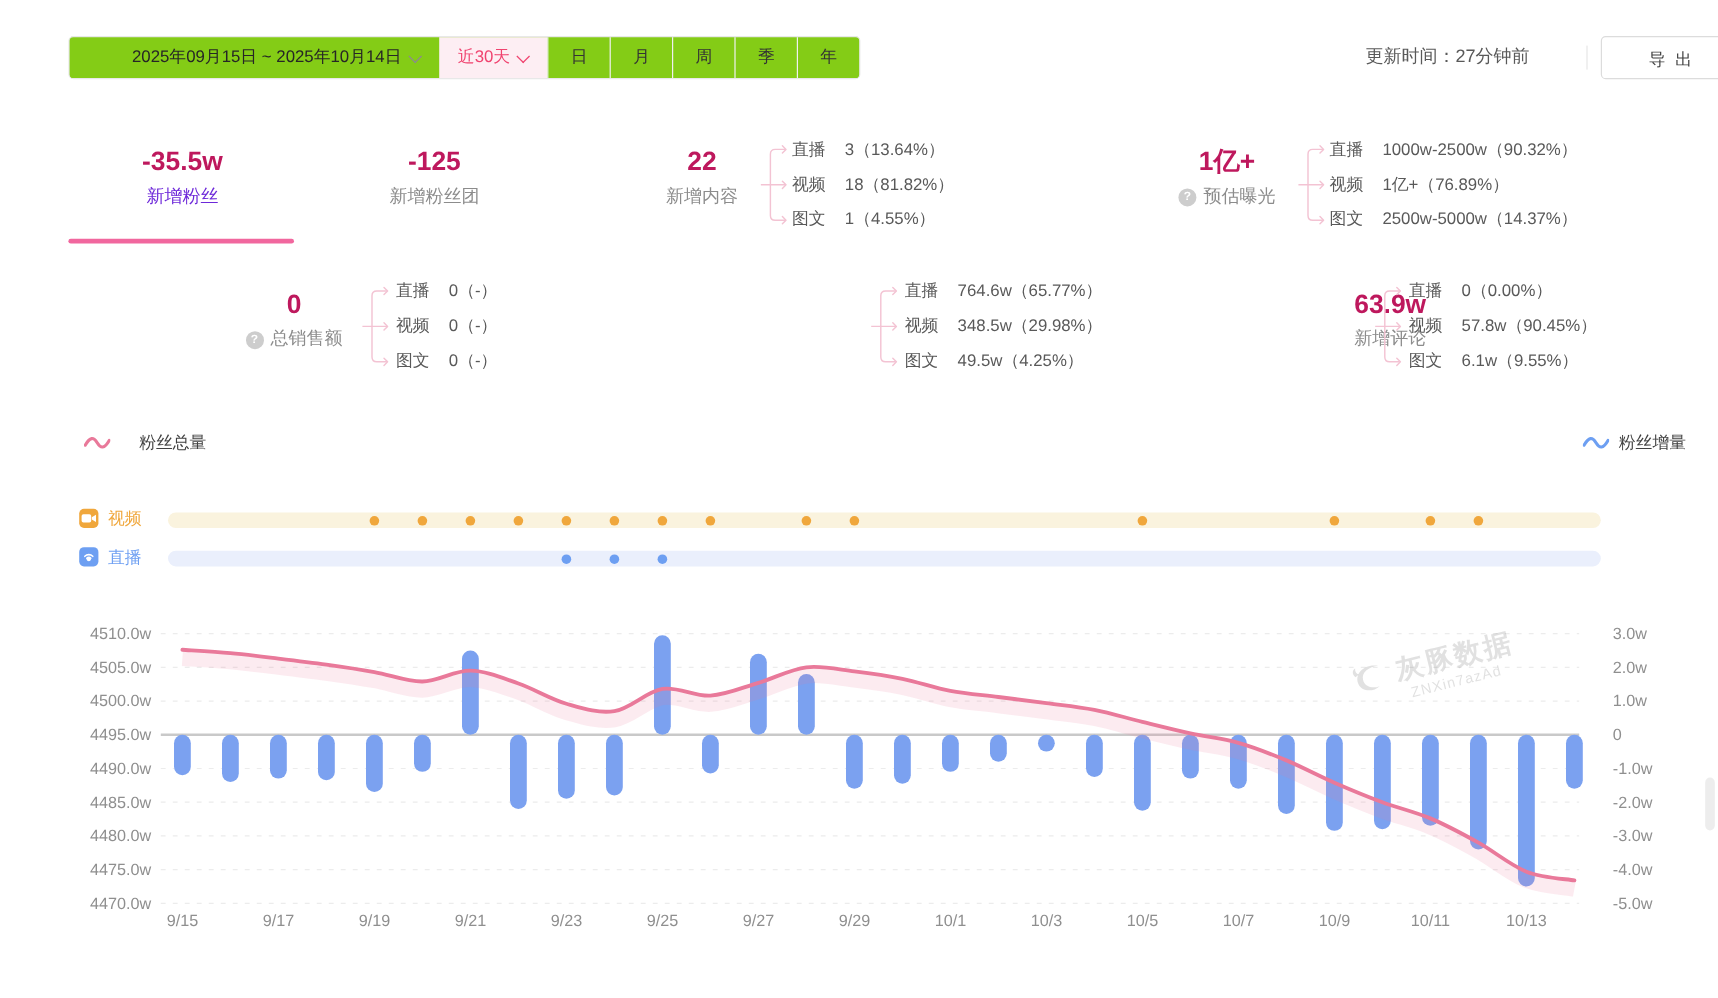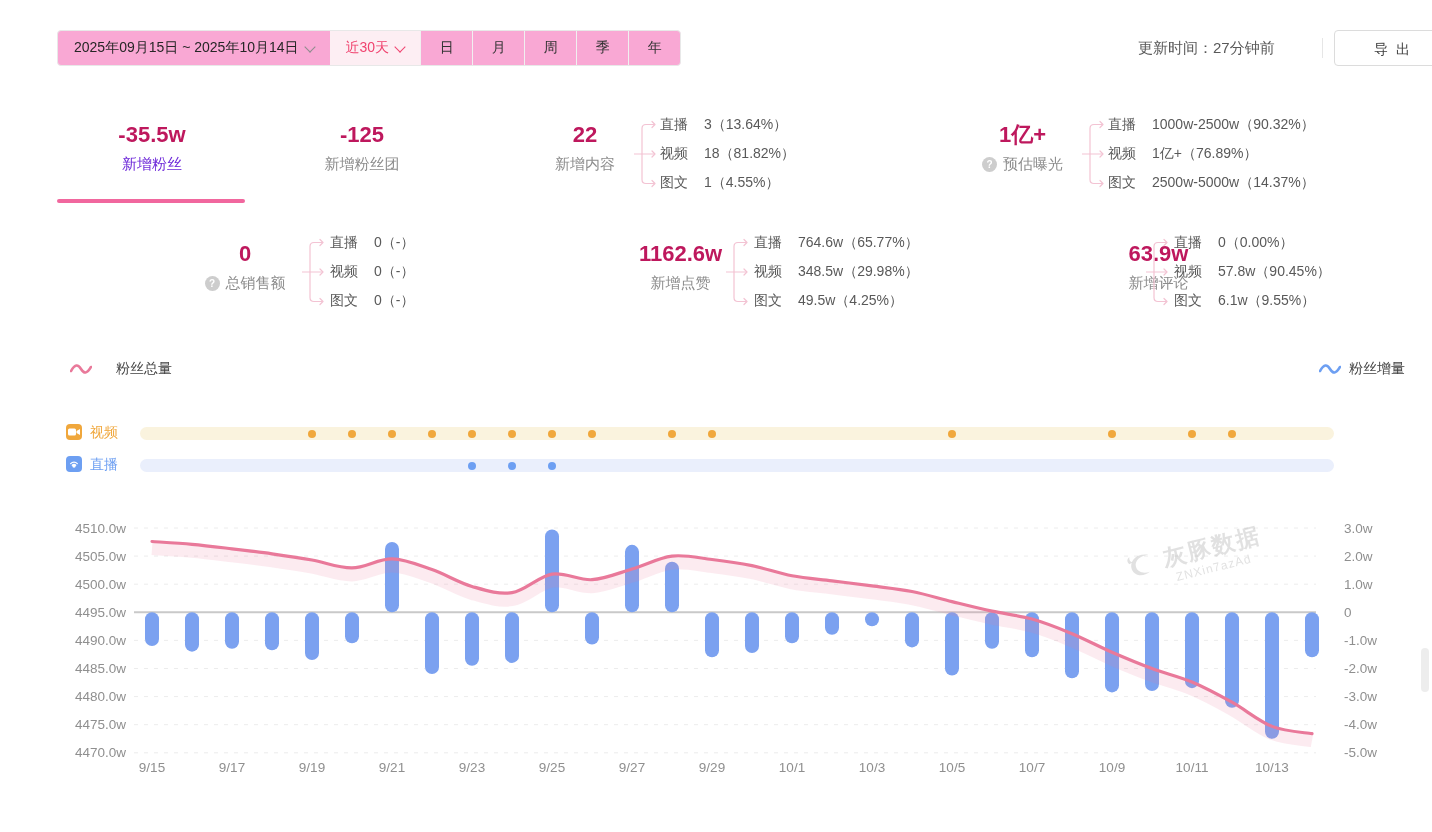--- a/index.html
+++ b/index.html
@@ -1,21 +1,21 @@
 <!DOCTYPE html>
 <html><head>
 <meta charset="utf-8">
 <style>
   html,body{margin:0;padding:0;background:#fff;}
   .stage{position:relative;width:1432px;height:832px;overflow:hidden;background:#fff;
          font-family:"Liberation Sans","DejaVu Sans",sans-serif;color:#262626;}
 
   
   .seg-control{position:absolute;left:57px;top:30px;height:36px;display:flex;align-items:stretch;
-               border:1px solid #e8e8e8;border-radius:4px;background:#f9a8d4;box-sizing:border-box;}
+               border:1px solid #e8e8e8;border-radius:4px;background:#84cc16;box-sizing:border-box;padding-left:36px;}
   .seg-date{display:flex;align-items:center;padding:0 16px;font-size:14px;color:#262626;cursor:pointer;white-space:nowrap;}
   .seg-quick{display:flex;align-items:center;padding:0 16px;background:#fdeef3;color:#f0436f;font-size:14px;cursor:pointer;white-space:nowrap;}
   .seg-tab{width:51px;display:flex;align-items:center;justify-content:center;font-size:14px;color:#333;
            border-left:1px solid #f0f0f0;cursor:pointer;}
   .chev{display:inline-block;width:7px;height:7px;border-right:1.6px solid currentColor;border-bottom:1.6px solid currentColor;
         transform:rotate(45deg);margin-left:7px;margin-top:-3px;}
   .updated{position:absolute;left:1138px;top:30px;height:36px;line-height:36px;font-size:15px;color:#595959;}
   .tb-divider{position:absolute;left:1322px;top:38px;width:1px;height:20px;background:#e6e6e6;}
   .export-btn{position:absolute;left:1334px;top:30px;width:122px;height:36px;box-sizing:border-box;
               border:1px solid #dcdcdc;border-radius:4px;background:#fff;font-size:14px;color:#404040;
@@ -159,24 +159,20 @@
     <div class="bd-row">
         <span class="bd-name">视频</span>
         <span>0（-）</span>
       </div>
     <div class="bd-row">
         <span class="bd-name">图文</span>
         <span>0（-）</span>
       </div>
   </div>
 
-  <div class="val-block" style="left:598px;top:242px;width:165px;">
-    <div class="val">1162.6w</div>
-    <div class="vlabel">新增点赞</div>
-  </div>
   <svg class="bk" style="left:726px;top:228px;" width="26" height="88" viewBox="0 0 26 88">
     <g stroke="#f3c3d3" stroke-width="1.2" fill="none" stroke-linecap="round" stroke-linejoin="round">
       <path d="M0 44 H8 M8 44 V18.5 Q8 14.5 12 14.5 H20 M8 44 H20 M8 44 V69.5 Q8 73.5 12 73.5 H20"></path>
       <path d="M18 11.5 L21 14.5 L18 17.5 M18 41 L21 44 L18 47 M18 70.5 L21 73.5 L18 76.5"></path>
     </g>
   </svg>
   <div class="bd" style="left:754px;top:228px;">
     <div class="bd-row">
         <span class="bd-name">直播</span>
         <span>764.6w（65.77%）</span>

